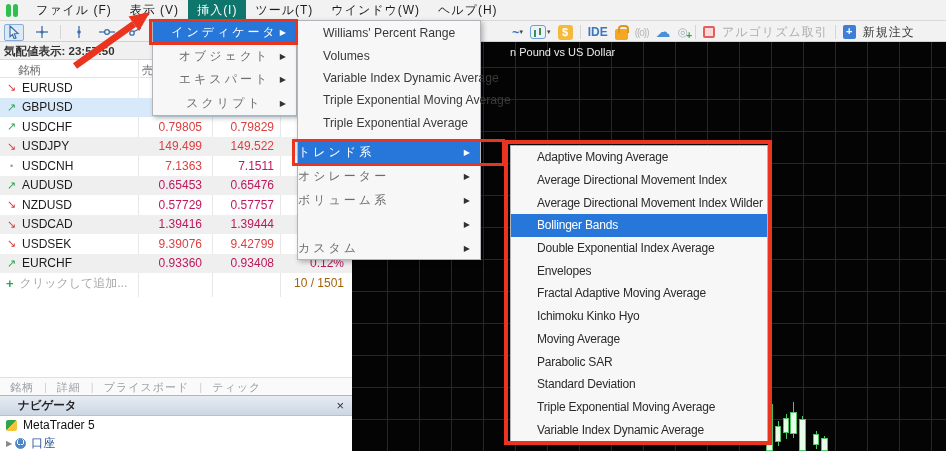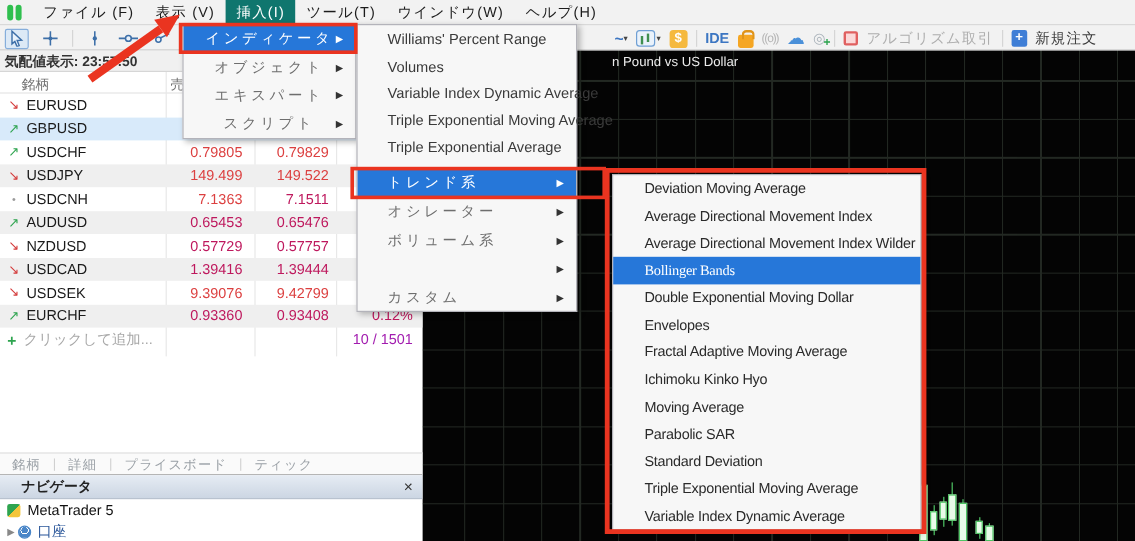--- a/index.html
+++ b/index.html
@@ -61,45 +61,45 @@
   .mw-row.stripe { background:#efefef; }
   .mw-row.sel { background:#d8eafa; }
   .trend { width:13px; margin-left:5px; font-size:11px; text-align:center; }
   .trend.up { color:#2ea44f; } .trend.down { color:#d43c3c; } .trend.flat { color:#9a9a9a; font-size:9px; }
   .sym { margin-left:4px; color:#1a1a1a; }
   .px { position:absolute; font-size:12px; }
   .px.bid { right:150px; } .px.ask { right:78px; } .px.chg { right:8px; }
   .px.red { color:#dc4040; } .px.blue { color:#be185d; }
   .mw-add { position:relative; height:20px; display:flex; align-items:center; color:#a8a8a8; }
   .mw-add .plus { color:#2ea44f; font-weight:bold; margin:0 6px 0 6px; font-size:13px; }
-  .mw-add .counter { position:absolute; right:8px; color:#a21caf; }
+  .mw-add .counter { position:absolute; right:8px; color:#a16207; }
   .mw-tabs { position:absolute; left:0; right:0; top:336px; height:19px; background:#fafafa; border-top:1px solid #e0e0e0; display:flex; align-items:center; font-size:11px; color:#9aa0a6; }
   .mw-tabs .tab { padding:0 10px; letter-spacing:1px; }
   .mw-tabs .tsep { color:#d0d0d0; }
 
   
   .navigator { position:absolute; left:0; top:395px; width:352px; height:56px; background:#fff; border-top:1px solid #b5b5b5; z-index:2; }
   .nav-head { height:20px; background:linear-gradient(#e6ecf4,#ccd6e3); border-bottom:1px solid #b8c2cf; display:flex; align-items:center; padding:0 8px 0 18px; font-size:11.5px; font-weight:bold; color:#222; }
   .nav-close { margin-left:auto; color:#333; font-size:13px; font-weight:normal; }
   .nav-row { display:flex; align-items:center; height:18px; padding-left:6px; color:#111; }
   .mt5-ico { width:11px; height:11px; margin-right:6px; background:linear-gradient(135deg,#2ea44f 50%,#f3c53a 50%); border-radius:2px; }
   .expander { color:#888; font-size:8px; margin-right:3px; }
   .acct-ico { width:11px; height:11px; margin-right:5px; border-radius:50%; background:radial-gradient(circle at 50% 32%, #4a86c8 0 2.6px, #fff 2.7px 3.4px, #4a86c8 3.5px); border:1px solid #4a86c8; }
   .acct-label { color:#2b579a; }
 
   
   .menu-panel { position:absolute; background:#f7f7f7; border:1px solid #b3b3ba; box-shadow:2px 2px 5px rgba(0,0,0,.28); z-index:10; }
   .mi { position:relative; display:flex; align-items:center; white-space:nowrap; }
   .mi .sub { position:absolute; right:7px; font-size:8px; color:#333; }
-  .mi.sel { background:#2677d9; color:#fff !important;font-family:Liberation Serif, serif; }
+  .mi.sel { background:#2677d9; color:#fff !important; }
   .mi.sel .sub { color:#fff; }
   .menu1 .mi { height:23.5px; justify-content:center; color:#6e6e6e; letter-spacing:3px; font-size:12px; }
   .menu2-flat .mi { height:22.4px; padding-left:25px; color:#3a3a3a; font-size:12.2px; }
   .menu2-cat { position:absolute; left:0; right:0; top:120px; }
-  .menu2-cat .mi { height:23.8px; padding-left:25px; color:#6e6e6e; letter-spacing:3px; font-size:12px; }
+  .menu2-cat .mi { height:23.8px; color:#6e6e6e; letter-spacing:3px; font-size:12px; }
   .menu3 .mi { height:22.7px; padding-left:26px; color:#2b2b2b; font-size:12px; letter-spacing:-0.2px; }
 
   .redbox { position:absolute; border:3px solid #ea3420; z-index:20; pointer-events:none; }
   .redbox.thick { border-width:4px; }
   .arrow-annot { position:absolute; left:58px; top:4px; z-index:40; pointer-events:none; }
 </style>
 </head>
 <body>
 
 <div class="app">
@@ -367,33 +367,33 @@
         </div>
         <div class="mi">
           <span>カスタム</span>
           <span class="sub">▶</span>
         </div>
       </div>
   </div>
 
   <div class="menu-panel menu3" id="menu3" style="left:510px; top:145px; width:258px;">
       <div class="mi">
-        <span>Deviation Moving Average</span>
+        <span>Adaptive Moving Average</span>
       </div>
       <div class="mi">
         <span>Average Directional Movement Index</span>
       </div>
       <div class="mi">
         <span>Average Directional Movement Index Wilder</span>
       </div>
       <div class="mi sel">
         <span>Bollinger Bands</span>
       </div>
       <div class="mi">
-        <span>Double Exponential Moving Dollar</span>
+        <span>Double Exponential Index Average</span>
       </div>
       <div class="mi">
         <span>Envelopes</span>
       </div>
       <div class="mi">
         <span>Fractal Adaptive Moving Average</span>
       </div>
       <div class="mi">
         <span>Ichimoku Kinko Hyo</span>
       </div>

